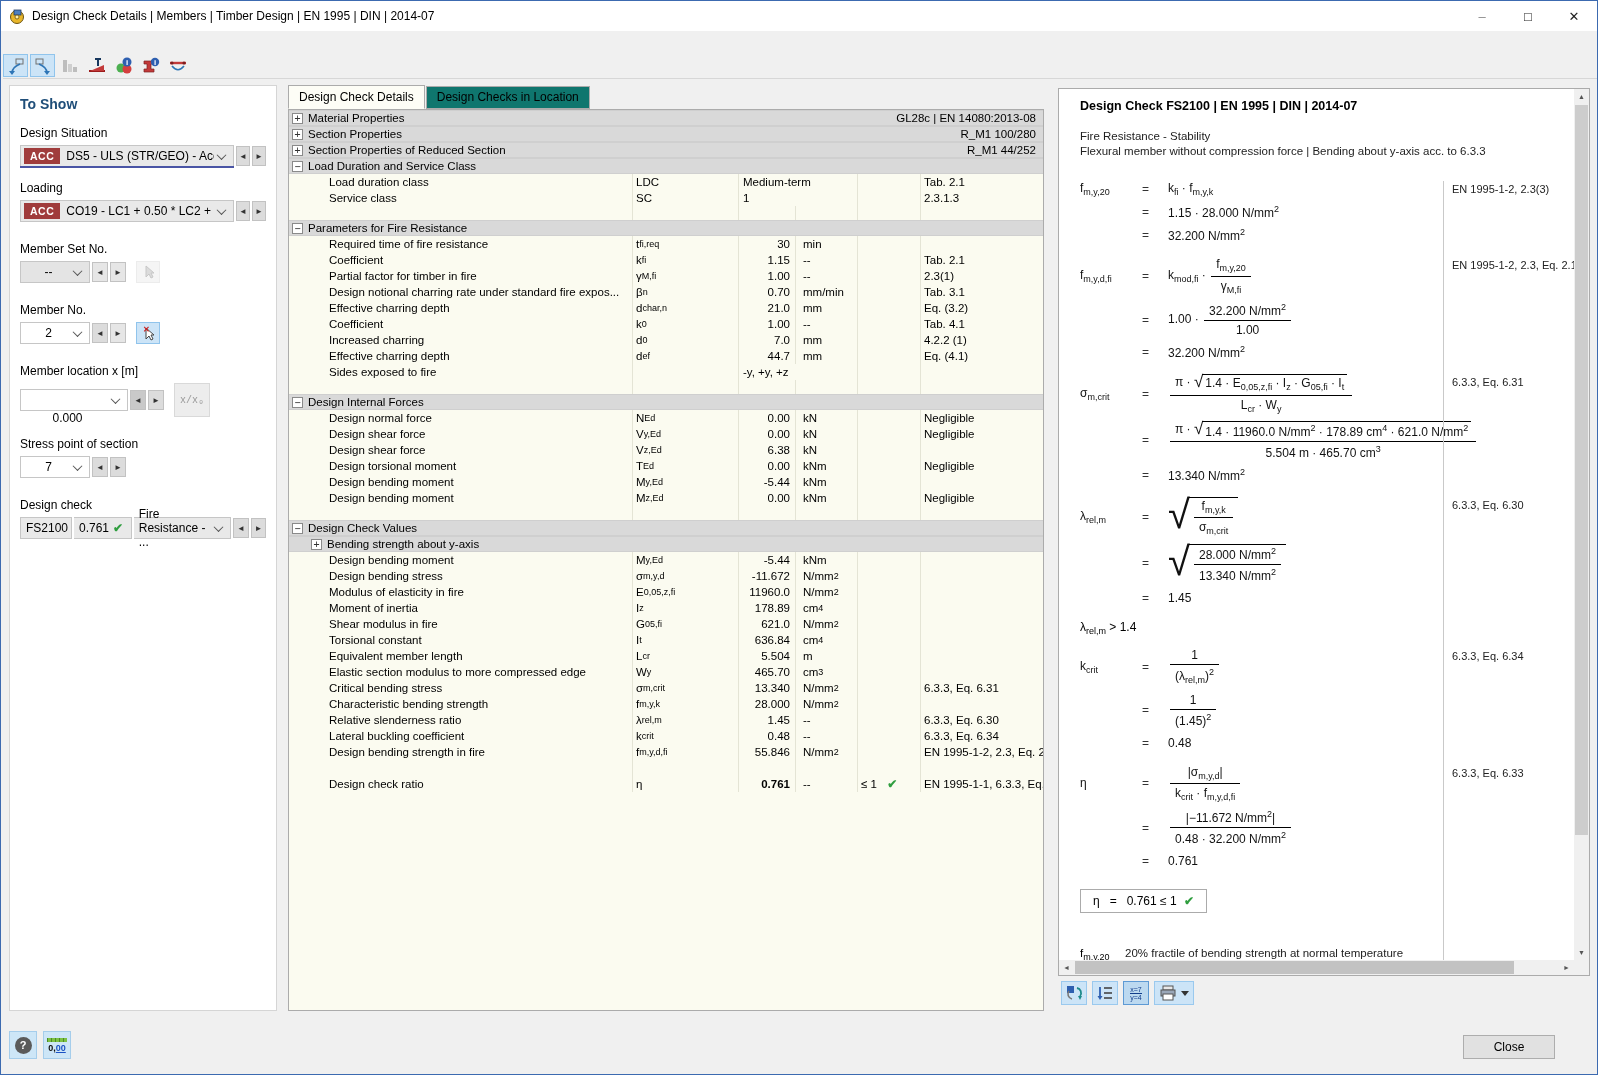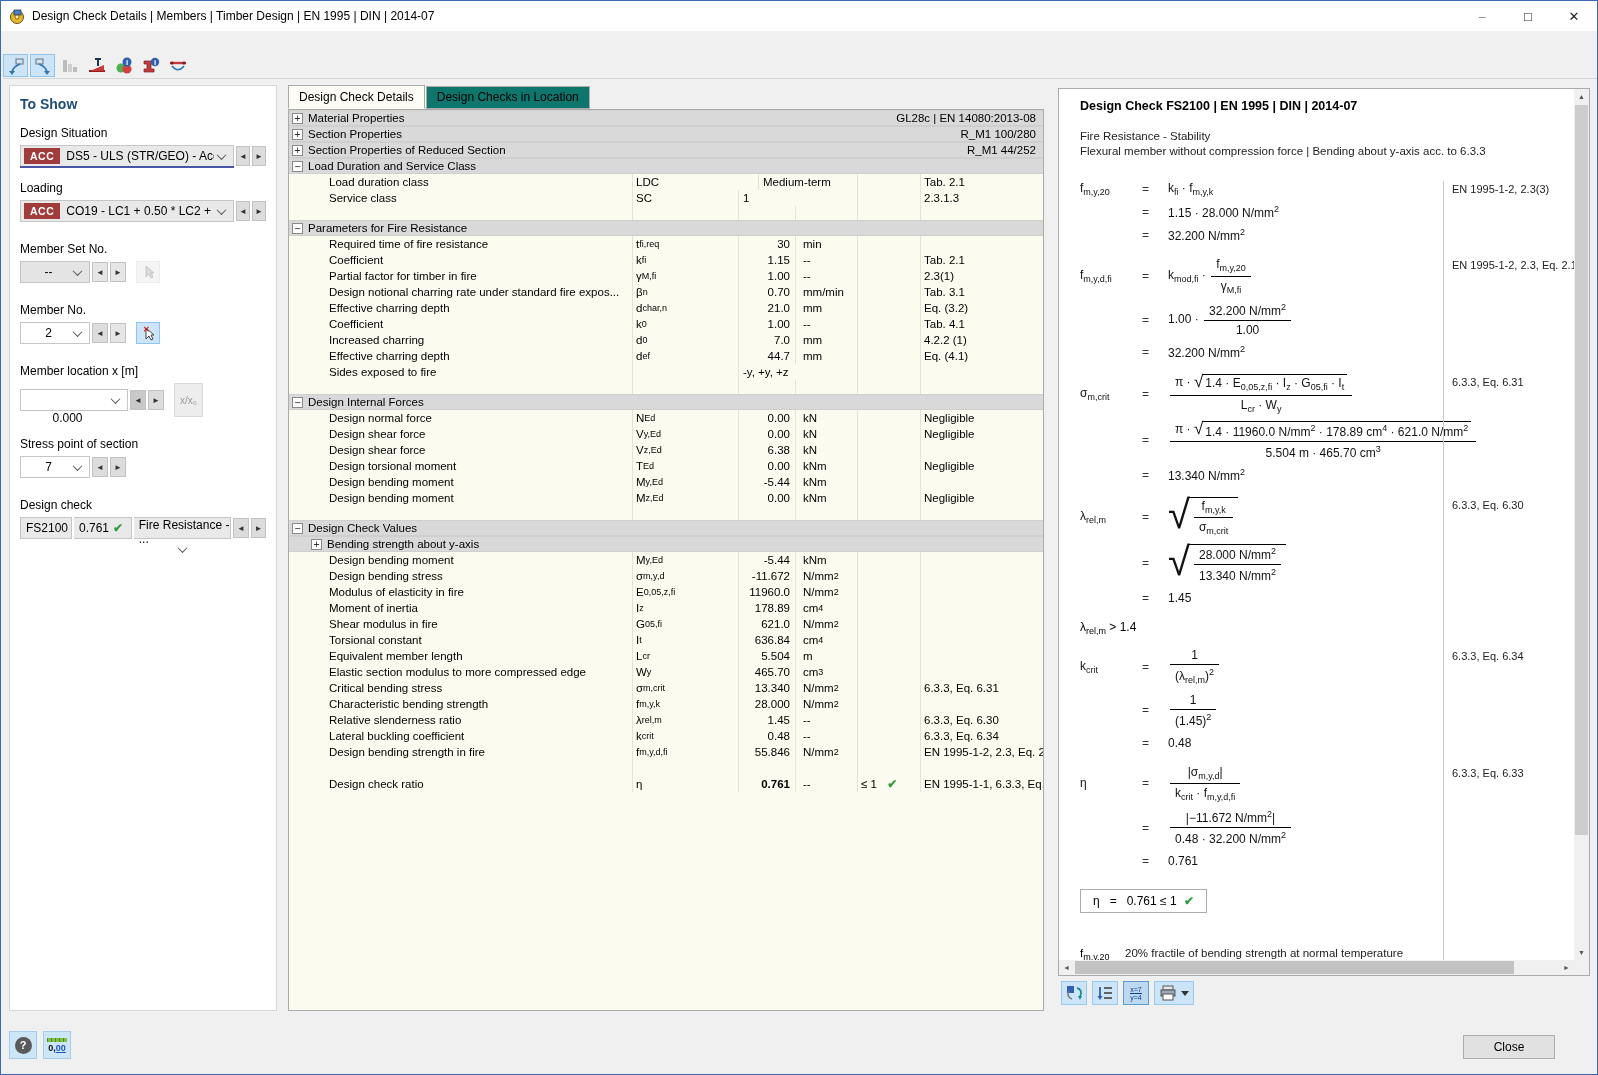--- a/index.html
+++ b/index.html
@@ -30,21 +30,21 @@
   .combo { position:relative; height:22px; background:#e9e9e9; border:1px solid #c6c6c6; display:flex; align-items:center; font-size:12px; color:#000; }
   .combo.focused:after { content:""; position:absolute; left:-1px; right:-1px; bottom:-2px; height:2px; background:#4a55a5; }
   .badge { background:#a03c3c; color:#fff; font-size:10.5px; font-weight:bold; padding:2px 6px; margin-left:3px; letter-spacing:.5px; }
   .combo .ctext { margin-left:6px; white-space:nowrap; overflow:hidden; flex:1; }
   .chev { width:7px; height:7px; border-right:1.4px solid #555; border-bottom:1.4px solid #555; transform:rotate(45deg) translate(-1px,-1px); margin:0 8px 0 4px; flex:none; }
   .spin { width:16px; height:20px; background:#dcdcdc; border:1px solid #c2c2c2; display:flex; align-items:center; justify-content:center; font-size:7px; color:#222; }
   .spin.dis { color:#9a9a9a; background:#e6e6e6; }
   .pickbtn { width:24px; height:22px; margin-left:8px; display:flex; align-items:center; justify-content:center; }
   .pickbtn.active { background:#cce4f7; border:1px solid #90c4ec; }
   .pickbtn.dis { background:#ededed; border:1px solid #ddd; opacity:.55; }
-  .xbtn { height:26px; padding:16px 5px; margin-left:8px; background:#ededed; border:1px solid #d9d9d9; color:#9a9a9a; font-size:10px; display:flex; align-items:center; }
+  .xbtn { height:26px; padding:16px 5px; margin-left:8px; background:#ededed; border:1px solid #d9d9d9; color:#9a9a9a; font-size:10px; display:flex; align-items:center;font-family:Liberation Mono, monospace; }
   .dc-seg { height:22px; border:1px solid #c6c6c6; background:#e9e9e9; display:flex; align-items:center; font-size:12px; padding:0 5px; }
   .greencheck { color:#2f9e3f; font-size:12px; font-weight:bold; margin-left:4px; }
 
   
   .tabs { position:absolute; left:287px; top:87px; display:flex; align-items:flex-end; height:21px; }
   .tab { font-size:12px; padding:3px 10px 4px 10px; border:1px solid #ababab; background:#0f766e; color:#000; margin-right:1px; }
   .tab.active { background:#fdfdf6; border-bottom-color:#fdfdf6; padding-top:4px;text-align:right; }
   .table-wrap { position:absolute; left:287px; top:108px; width:756px; bottom:63px; background:#fbfbf0; border:1px solid #ababab; overflow:hidden; }
   .trow { display:grid; grid-template-columns:343px 106px 57px 62px 63px 1fr; height:16px; align-items:stretch; font-size:11.5px; }
   .trow .c { display:flex; align-items:center; padding:0 3px; overflow:hidden; white-space:nowrap; }
@@ -301,21 +301,21 @@
         </div>
     </div>
 
     <div class="lp-label" style="margin-top:20px;">Design check</div>
     <div class="combo-row">
       <div class="dc-seg" style="width:52px;">FS2100</div>
       <div class="dc-seg" style="width:60px;border-left:none;">
         <span>0.761</span>
         <span class="greencheck">✔</span>
       </div>
-      <div class="dc-seg" style="width:102px;border-left:none;padding-right:0;flex-direction:column;">
+      <div class="dc-seg" style="width:102px;border-left:none;padding-right:0;">
         <span class="ctext" style="margin-left:0;">Fire Resistance - ...</span>
         <span class="chev"></span>
       </div>
       <div class="spin">
           <span class="arrow-glyph">◄</span>
         </div>
       <div class="spin">
           <span class="arrow-glyph">►</span>
         </div>
     </div>
@@ -351,21 +351,21 @@
         </div>
         <div class="trow grp">
           <div class="c cdesc lvl1" style="grid-column: 1 / 7;">
             <span class="exp">−</span>
             <span class="grp-label">Load Duration and Service Class</span>
           </div>
         </div>
         <div class="trow detail">
           <div class="c cdesc">Load duration class</div>
           <div class="c ">LDC</div>
-          <div class="c cval txt" style="grid-column: 3 / 5; margin-left: 20px;">Medium-term</div>
+          <div class="c cval txt" style="grid-column: 3 / 5;">Medium-term</div>
           <div class="c cextra"></div>
           <div class="c ">Tab. 2.1</div>
         </div>
         <div class="trow detail">
           <div class="c cdesc">Service class</div>
           <div class="c ">SC</div>
           <div class="c cval txt" style="grid-column: 3 / 5;">1</div>
           <div class="c cextra"></div>
           <div class="c ">2.3.1.3</div>
         </div>

